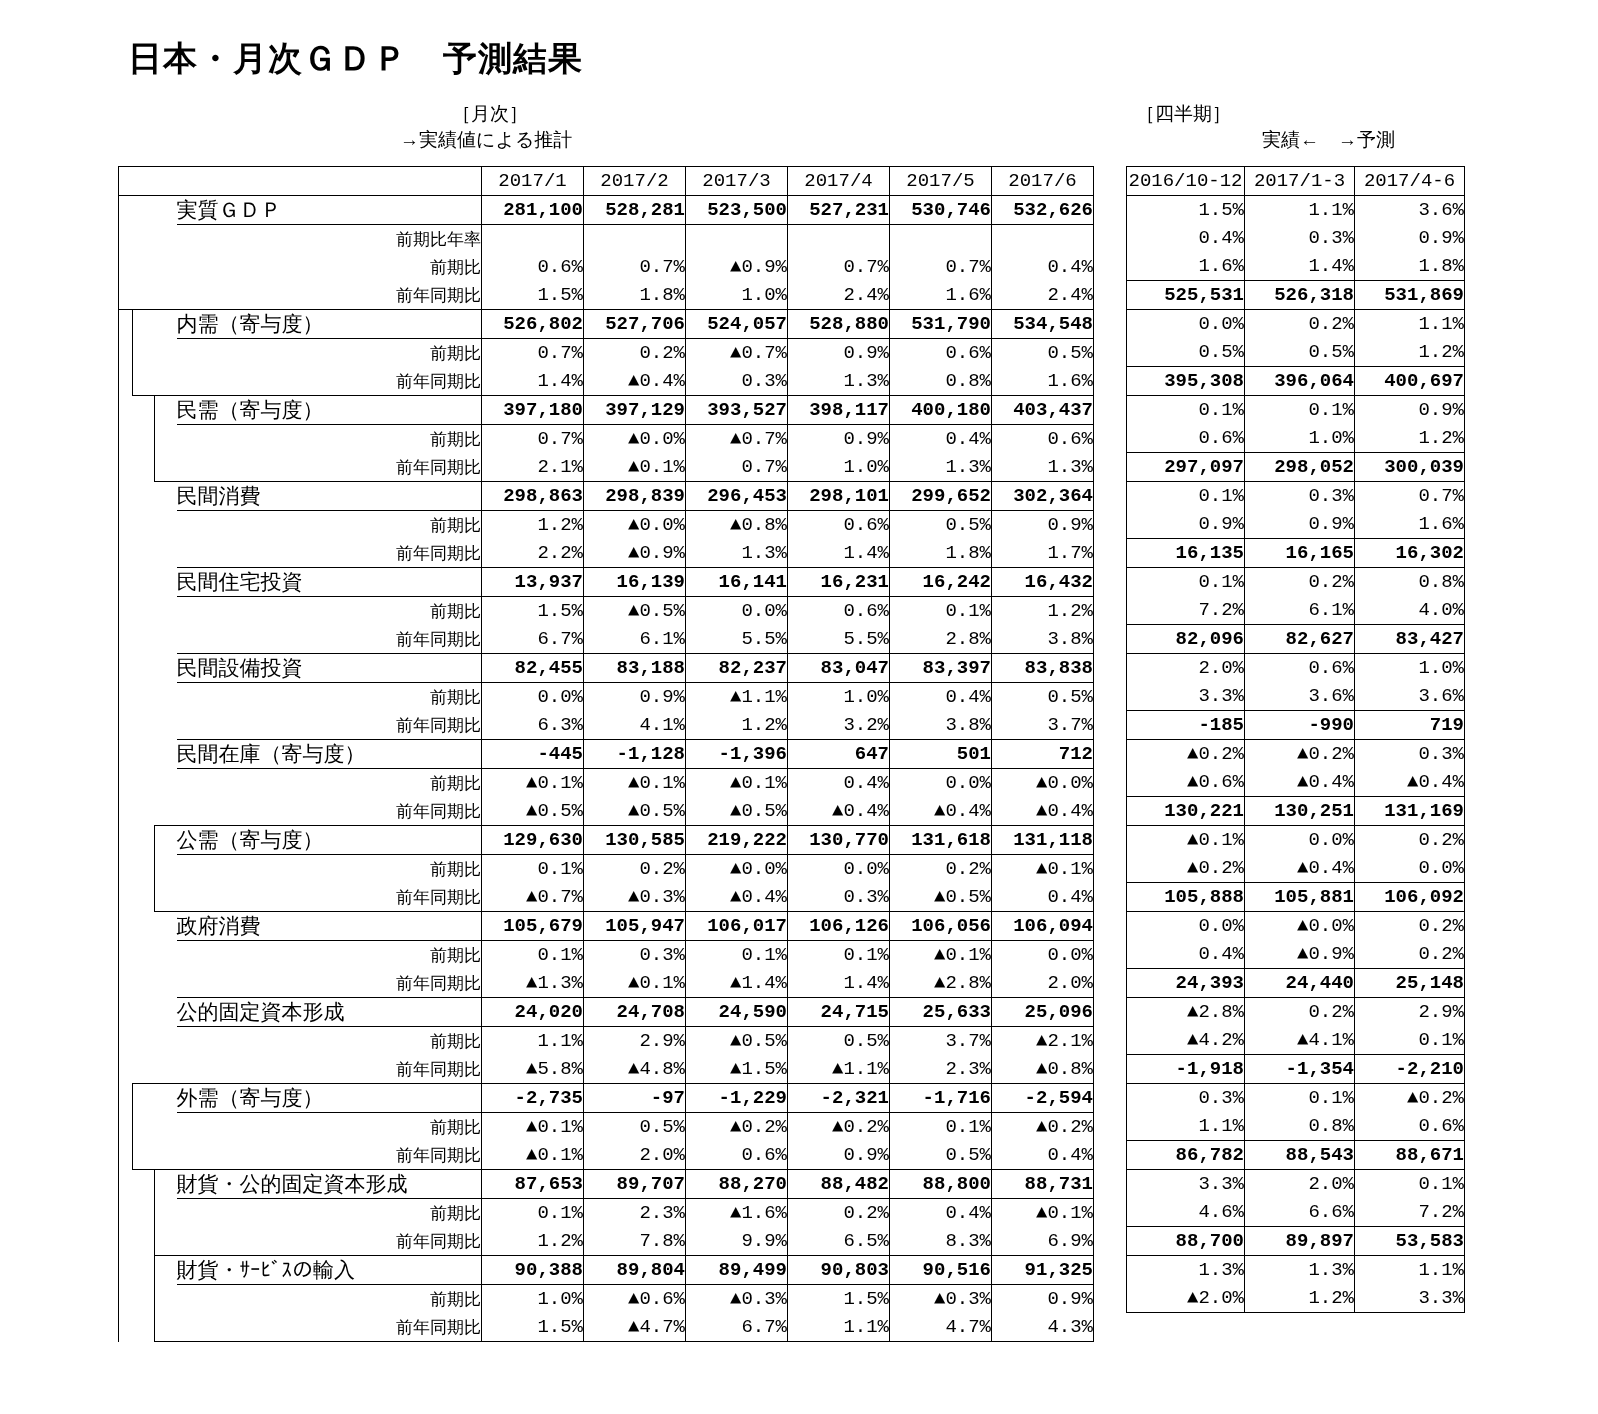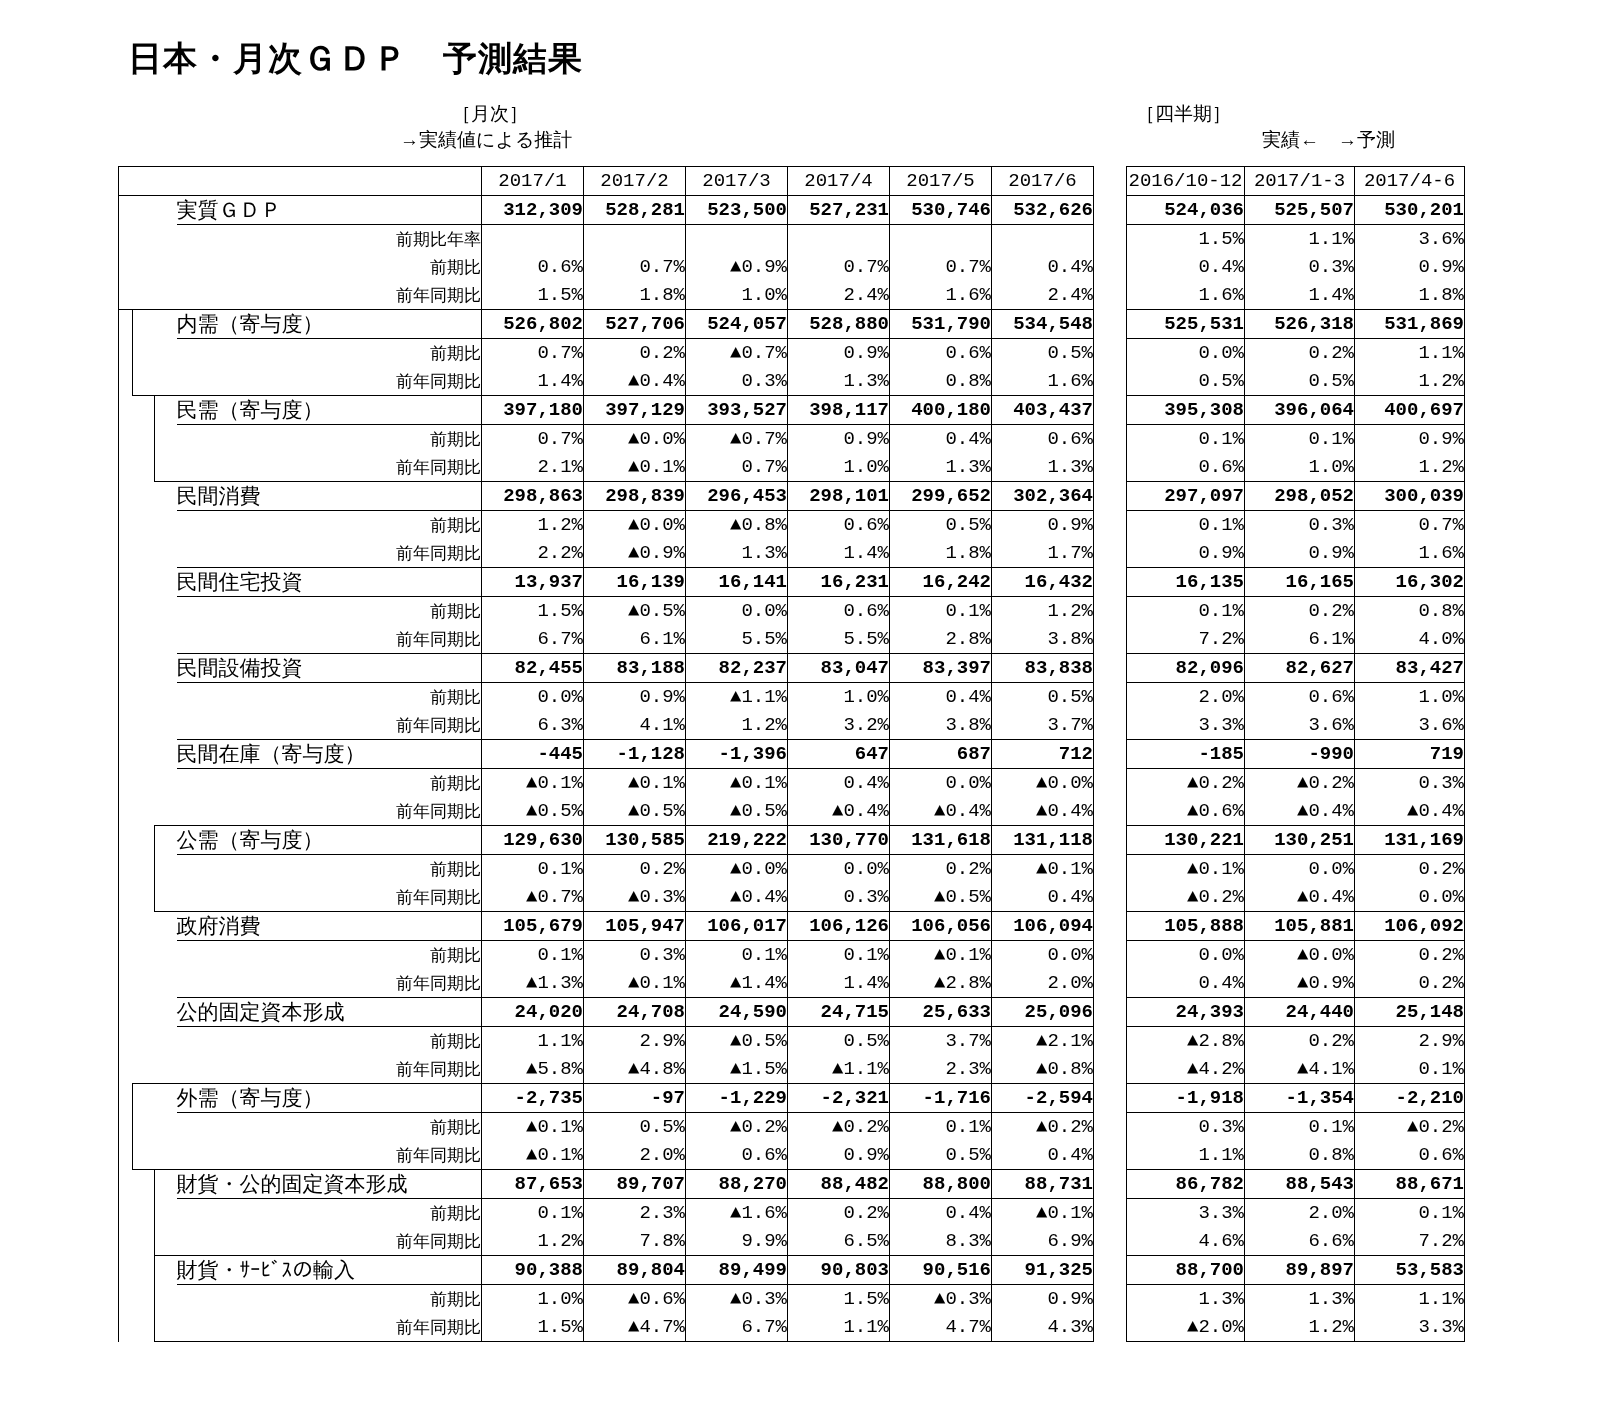--- a/index.html
+++ b/index.html
@@ -167,21 +167,21 @@
               <th class="colhd">2017/5</th>
               <th class="colhd">2017/6</th>
             </tr>
           </thead>
         <tbody id="monthly-body">
             <tr>
               <td rowspan="4" style="border-right: none;"></td>
               <td rowspan="4" style="border-right: none; border-left: none;"></td>
               <td rowspan="4" style="border-right: none; border-left: none;"></td>
               <td class="lbl" style="border-left: none;">実質ＧＤＰ</td>
-              <td class="val lvl">312,309</td>
+              <td class="val lvl">281,100</td>
               <td class="val lvl">528,281</td>
               <td class="val lvl">523,500</td>
               <td class="val lvl">527,231</td>
               <td class="val lvl">530,746</td>
               <td class="val lvl">532,626</td>
             </tr>
             <tr>
               <td class="sub" style="border-left: none; border-top: none; border-bottom: none;">前期比年率</td>
               <td class="val" style="border-top: none; border-bottom: none;"></td>
               <td class="val" style="border-top: none; border-bottom: none;"></td>
@@ -360,21 +360,21 @@
             </tr>
             <tr>
               <td rowspan="3" style="border-top: none; border-bottom: none; border-right: none;"></td>
               <td rowspan="3" style="border-width: initial; border-style: none; border-color: initial;"></td>
               <td rowspan="3" style="border-width: initial; border-style: none; border-color: initial;"></td>
               <td class="lbl" style="border-left: none;">民間在庫（寄与度）</td>
               <td class="val lvl">-445</td>
               <td class="val lvl">-1,128</td>
               <td class="val lvl">-1,396</td>
               <td class="val lvl">647</td>
-              <td class="val lvl">687</td>
+              <td class="val lvl">501</td>
               <td class="val lvl">712</td>
             </tr>
             <tr>
               <td class="sub" style="border-left: none; border-top: none; border-bottom: none;">前期比</td>
               <td class="val" style="border-top: none; border-bottom: none;">▲0.1%</td>
               <td class="val" style="border-top: none; border-bottom: none;">▲0.1%</td>
               <td class="val" style="border-top: none; border-bottom: none;">▲0.1%</td>
               <td class="val" style="border-top: none; border-bottom: none;">0.4%</td>
               <td class="val" style="border-top: none; border-bottom: none;">0.0%</td>
               <td class="val" style="border-top: none; border-bottom: none;">▲0.0%</td>
@@ -581,25 +581,20 @@
         </colgroup>
         <thead>
             <tr id="quarterly-head">
               <th class="colhd">2016/10-12</th>
               <th class="colhd">2017/1-3</th>
               <th class="colhd">2017/4-6</th>
             </tr>
           </thead>
         <tbody id="quarterly-body">
             <tr>
-              <td class="val lvl">524,036</td>
-              <td class="val lvl">525,507</td>
-              <td class="val lvl">530,201</td>
-            </tr>
-            <tr>
               <td class="val" style="border-top: none; border-bottom: none;">1.5%</td>
               <td class="val" style="border-top: none; border-bottom: none;">1.1%</td>
               <td class="val" style="border-top: none; border-bottom: none;">3.6%</td>
             </tr>
             <tr>
               <td class="val" style="border-top: none; border-bottom: none;">0.4%</td>
               <td class="val" style="border-top: none; border-bottom: none;">0.3%</td>
               <td class="val" style="border-top: none; border-bottom: none;">0.9%</td>
             </tr>
             <tr>

